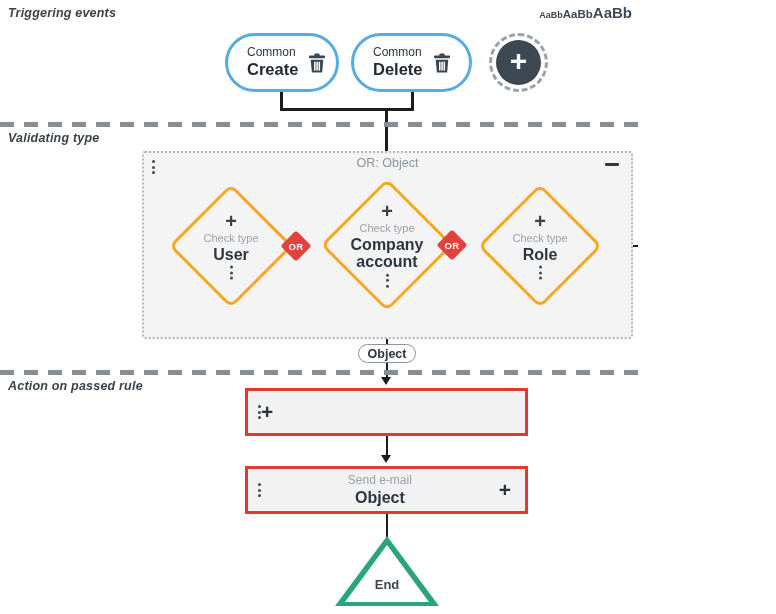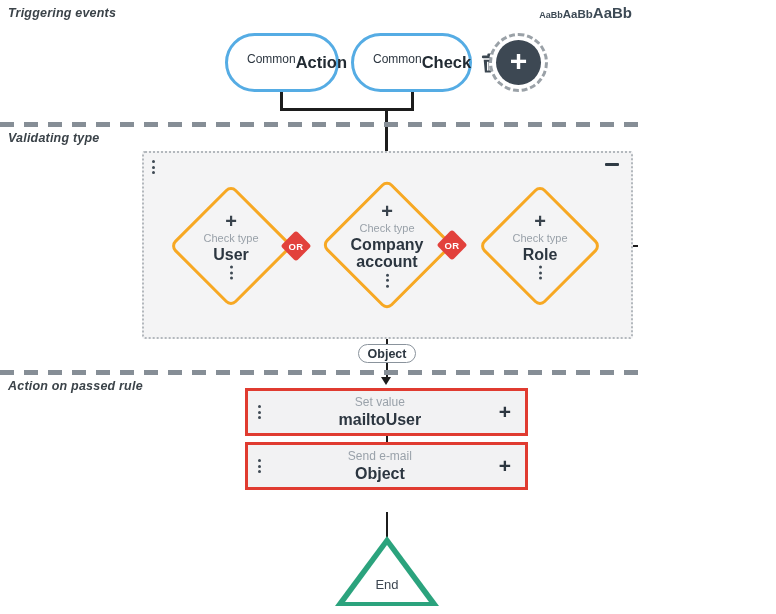--- a/index.html
+++ b/index.html
@@ -18,21 +18,21 @@
     background:repeating-linear-gradient(90deg,#868e96 0 14px,transparent 14px 24px);}
 
   
   .line{position:absolute;background:#1c1c1c;}
   .ah-down{position:absolute;width:0;height:0;border-left:5px solid transparent;border-right:5px solid transparent;border-top:8px solid #1c1c1c;}
   .ah-right{position:absolute;width:0;height:0;border-top:5px solid transparent;border-bottom:5px solid transparent;border-left:8px solid #1c1c1c;}
 
   
   .pill{position:absolute;height:59px;background:#fff;border:3px solid #55ace4;border-radius:31px;
     box-sizing:border-box;display:flex;align-items:center;padding:0 13px 0 19px;gap:10px;}
-  .pill .txt{display:flex;flex-direction:row;line-height:1.15;}
+  .pill .txt{display:flex;flex-direction:column;line-height:1.15;}
   .pill .type{font-size:12px;color:#2c3640;}
   .pill .name{font-size:16.5px;font-weight:700;color:#222b33;}
   .trash{flex:0 0 auto;cursor:pointer;display:flex;}
 
   
   .addbtn{position:absolute;left:489px;top:33px;width:59px;height:59px;border:3px dashed #9aa1a7;border-radius:50%;
     box-sizing:border-box;display:flex;align-items:center;justify-content:center;background:#fff;}
   .addbtn .core{width:45px;height:45px;border-radius:50%;background:#3d4853;display:flex;align-items:center;justify-content:center;
     color:#fff;font-size:30px;font-weight:700;line-height:0;padding-bottom:3px;box-sizing:border-box;}
 
@@ -75,21 +75,21 @@
   
   .actbox{position:absolute;left:245px;width:283px;height:48px;background:#f2f2f3;border:3px solid #e03b30;
     box-sizing:border-box;display:flex;align-items:center;padding:0 14px 0 10px;}
   .actbox .center{flex:1;display:flex;flex-direction:column;align-items:center;line-height:1.2;}
   .actbox .alabel{font-size:12px;color:#9aa2aa;}
   .actbox .avalue{font-size:16px;font-weight:700;color:#2c3640;}
   .actbox .aplus{font-size:21px;font-weight:700;color:#2c3640;line-height:16px;}
 
   
   .tri{position:absolute;left:335px;top:536px;width:104px;height:70px;background:#2ba37d;
-    clip-path:polygon(50% 0,100% 100%,0 100%);}
+    clip-path:polygon(50% 0,100% 100%,0 100%);font-weight:bold;}
   .tri .inner{position:absolute;left:10px;right:10px;top:9px;bottom:4px;background:#fff;
     clip-path:polygon(50% 0,100% 100%,0 100%);}
   .tri .tlabel{position:absolute;left:0;right:0;bottom:14px;text-align:center;font-size:13px;color:#3c4650;}
 </style>
 </head>
 <body>
 
 <div class="stage">
 
   <div class="sec-label" style="left:8px;top:6px;">Triggering events</div>
@@ -122,38 +122,38 @@
   <div class="line" style="left:386px;top:362px;width:2px;height:16px;"></div>
   <div class="ah-down" style="left:381px;top:377px;"></div>
 
   <div class="line" style="left:386px;top:435px;width:2px;height:21px;"></div>
   <div class="ah-down" style="left:381px;top:455px;"></div>
   <div class="line" style="left:386px;top:512px;width:2px;height:26px;"></div>
 
   <div class="pill" style="left:225px;top:33px;width:114px;">
     <div class="txt">
       <span class="type">Common</span>
-      <span class="name">Action</span>
+      <span class="name">Create</span>
     </div>
     <span class="trash">
       <svg width="18" height="20" viewBox="0 0 20 22">
         <rect x="7" y="0.5" width="6" height="3.5" rx="1.2" fill="#3b4650"></rect>
         <rect x="1" y="2.6" width="18" height="3.2" rx="1.4" fill="#3b4650"></rect>
         <path d="M3 7.4h14l-1.3 14.1H4.3z" fill="#3b4650"></path>
         <rect x="6.7" y="9.6" width="1.7" height="9.8" fill="#ffffff"></rect>
         <rect x="9.2" y="9.6" width="1.7" height="9.8" fill="#ffffff"></rect>
         <rect x="11.7" y="9.6" width="1.7" height="9.8" fill="#ffffff"></rect>
       </svg>
     </span>
   </div>
 
   <div class="pill" style="left:351px;top:33px;width:121px;">
     <div class="txt">
       <span class="type">Common</span>
-      <span class="name">Check</span>
+      <span class="name">Delete</span>
     </div>
     <span class="trash">
       <svg width="18" height="20" viewBox="0 0 20 22">
         <rect x="7" y="0.5" width="6" height="3.5" rx="1.2" fill="#3b4650"></rect>
         <rect x="1" y="2.6" width="18" height="3.2" rx="1.4" fill="#3b4650"></rect>
         <path d="M3 7.4h14l-1.3 14.1H4.3z" fill="#3b4650"></path>
         <rect x="6.7" y="9.6" width="1.7" height="9.8" fill="#ffffff"></rect>
         <rect x="9.2" y="9.6" width="1.7" height="9.8" fill="#ffffff"></rect>
         <rect x="11.7" y="9.6" width="1.7" height="9.8" fill="#ffffff"></rect>
       </svg>
@@ -166,20 +166,21 @@
 
   <div class="divider" style="top:122px;"></div>
   <div class="sec-label" style="left:8px;top:131px;">Validating type</div>
 
   <div class="group">
     <span class="dots" style="position:absolute;left:8px;top:7px;">
         <i></i>
         <i></i>
         <i></i>
       </span>
+    <div class="group-title">OR: Object</div>
     <div class="group-minus"></div>
   </div>
 
   <div class="diamond" style="left:187px;top:202px;width:88px;height:88px;">
     <div class="content" style="width:72px;">
       <span class="dplus">+</span>
       <span class="dlabel">Check type</span>
       <span class="dvalue">User</span>
       <span class="dots">
           <i></i>
@@ -230,28 +231,24 @@
 
   <div class="divider" style="top:370px;"></div>
   <div class="sec-label" style="left:8px;top:379px;">Action on passed rule</div>
 
   <div class="actbox" style="top:388px;">
     <span class="dots">
         <i></i>
         <i></i>
         <i></i>
       </span>
-    <div class="center">
-      <span class="alabel">Set value</span>
-      <span class="avalue">mailtoUser</span>
-    </div>
     <span class="aplus">+</span>
   </div>
 
-  <div class="actbox" style="top:442px;">
+  <div class="actbox" style="top:466px;">
     <span class="dots">
         <i></i>
         <i></i>
         <i></i>
       </span>
     <div class="center">
       <span class="alabel">Send e-mail</span>
       <span class="avalue">Object</span>
     </div>
     <span class="aplus">+</span>

